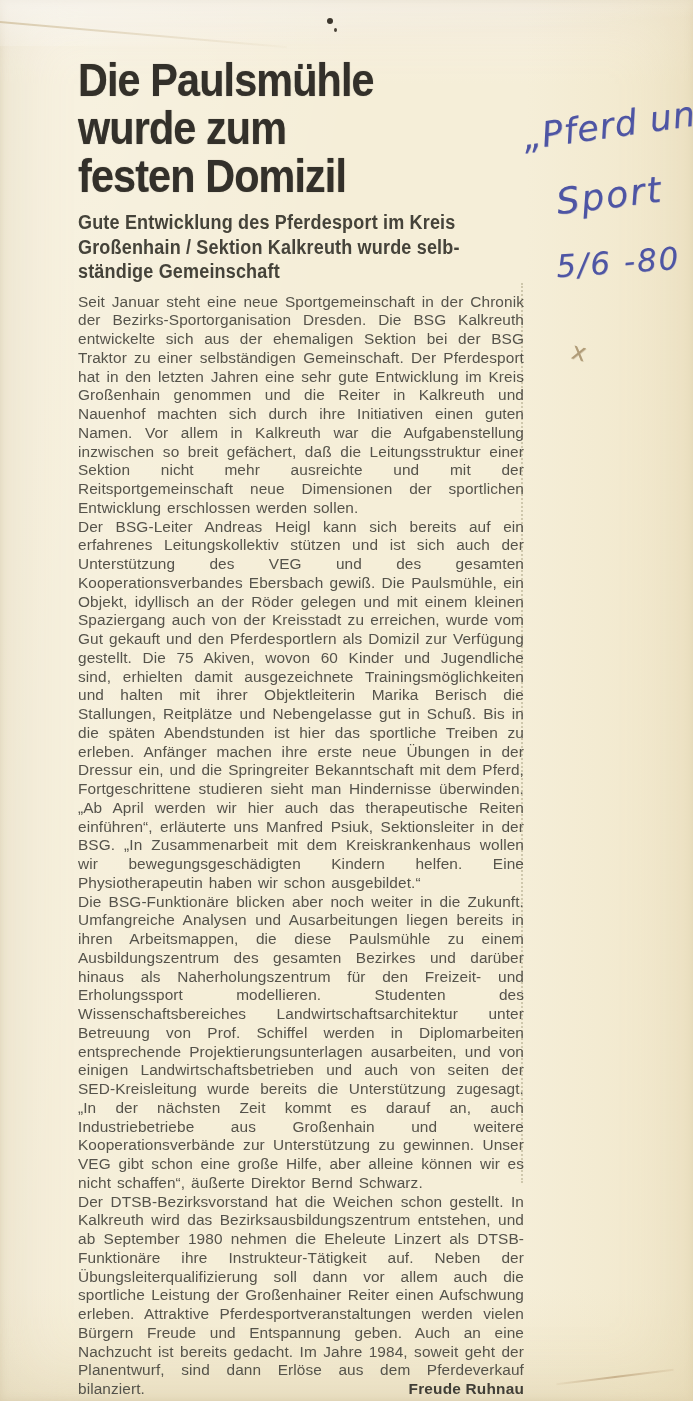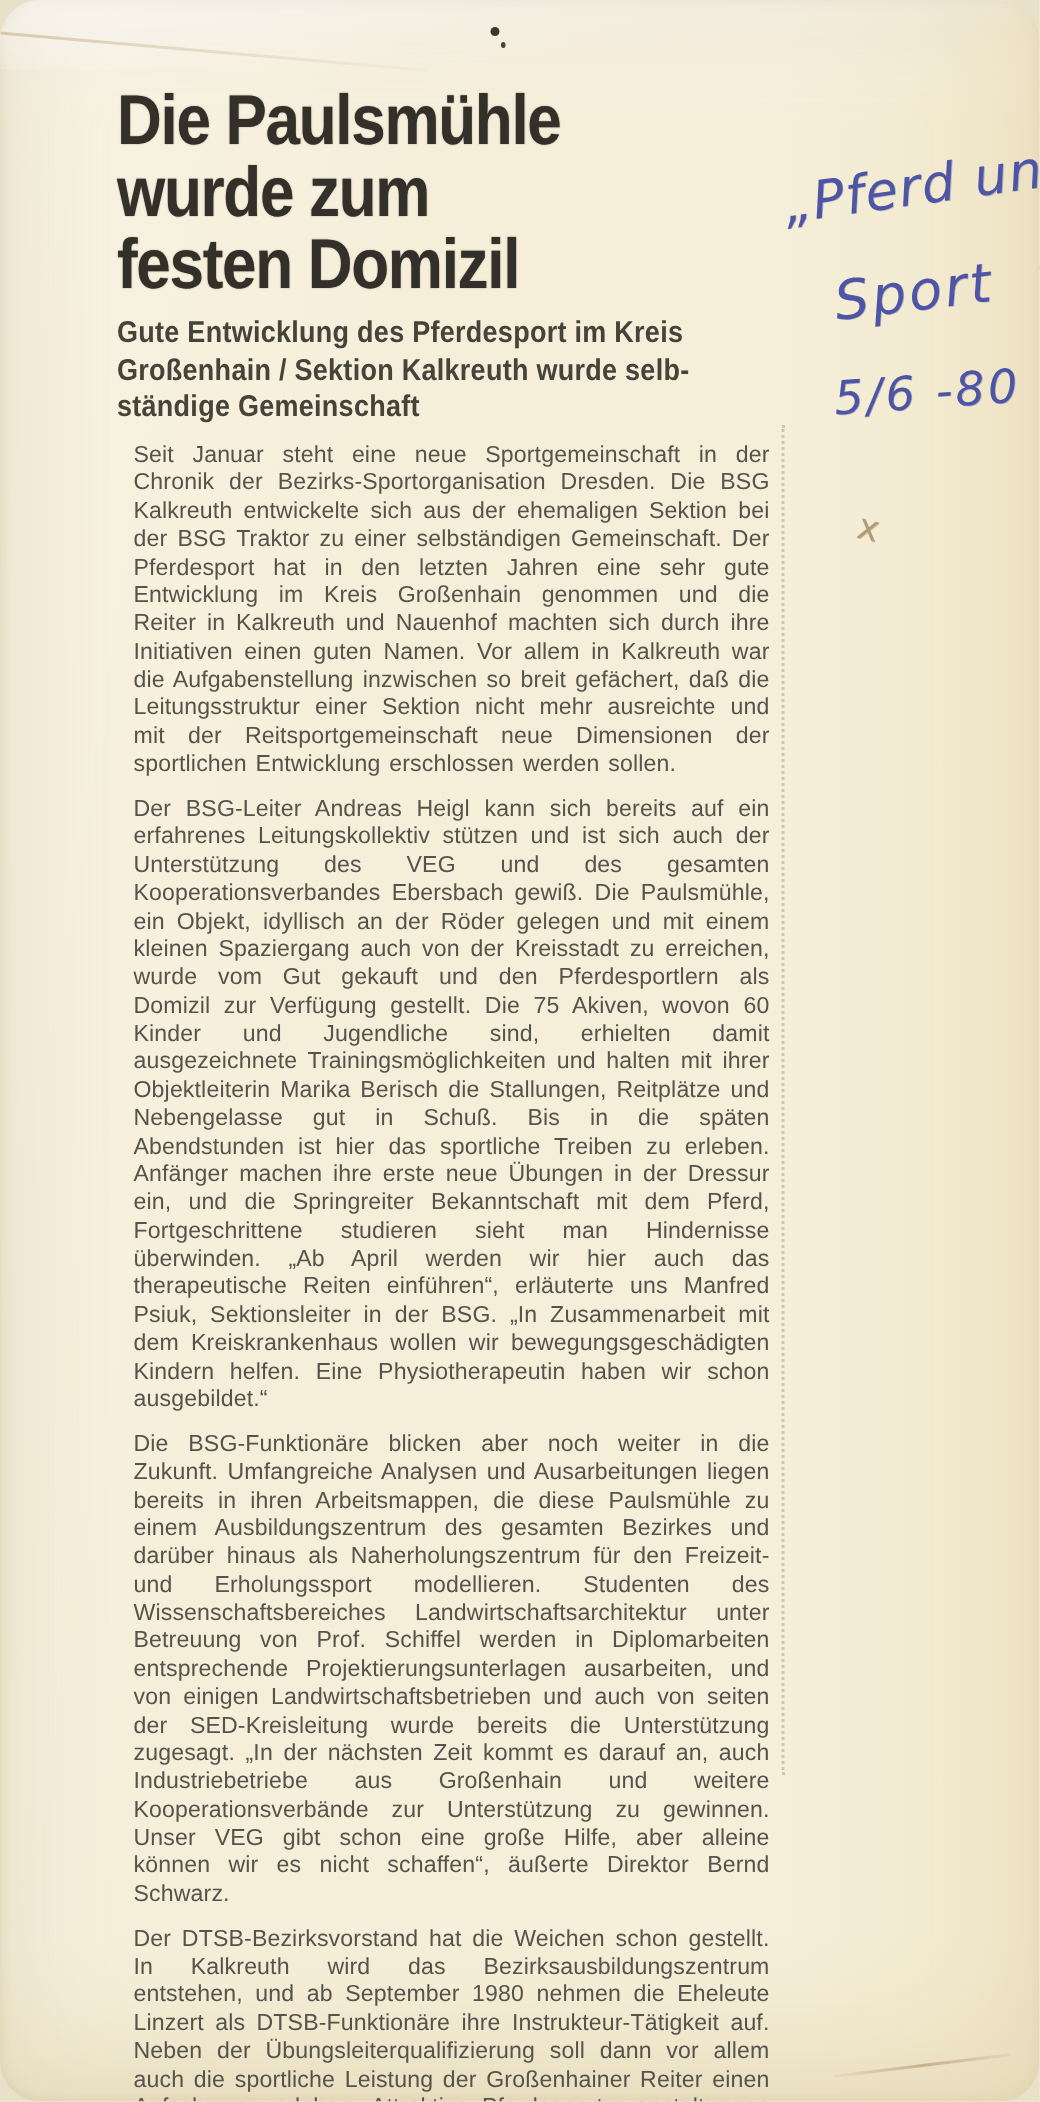--- a/index.html
+++ b/index.html
@@ -22,21 +22,20 @@
   }
   .page{
     position:relative;
     width:693px;height:1401px;
     background:
       linear-gradient(100deg, rgba(255,255,255,0.25) 0%, rgba(255,255,255,0) 40%),
       linear-gradient(180deg, var(--paper-light) 0%, var(--paper) 6%, var(--paper) 92%, var(--paper-dark) 100%),
       var(--paper);
     box-shadow: inset 0 0 70px rgba(190,170,130,0.30), inset 0 0 8px rgba(180,160,120,0.25);
     overflow:hidden;
-    border-radius:27px;
   }
   
   .backing-tone{
     position:absolute;top:0;left:525px;width:168px;height:1401px;
     background:linear-gradient(90deg, rgba(235,220,180,0.0), rgba(233,218,175,0.35));
     pointer-events:none;
   }
   
   .crease-top{
     position:absolute;left:-12px;top:20px;width:300px;height:2px;
@@ -80,21 +79,21 @@
   }
   .bodytext{
     margin-top:9px;
     font-size:15.4px;
     line-height:18.75px;
     color:var(--body-ink);
     text-align:justify;
     word-spacing:1.5px;
     letter-spacing:0.1px;
   }
-  .bodytext p{margin:11px;padding:0;}
+  .bodytext p{margin:0;padding:0;}
   .author{
     margin-top:-18.75px;
     text-align:right;
     font-weight:bold;
     font-size:15.4px;
     line-height:18.75px;
     color:#403e36;
     letter-spacing:0.2px;
   }
   

